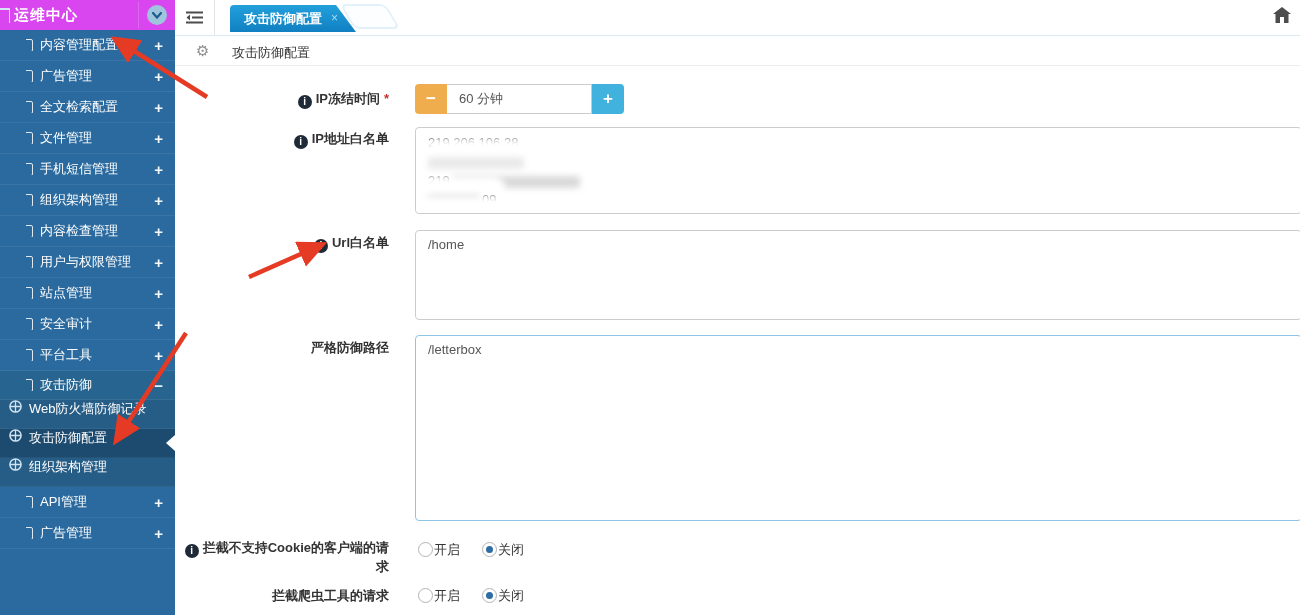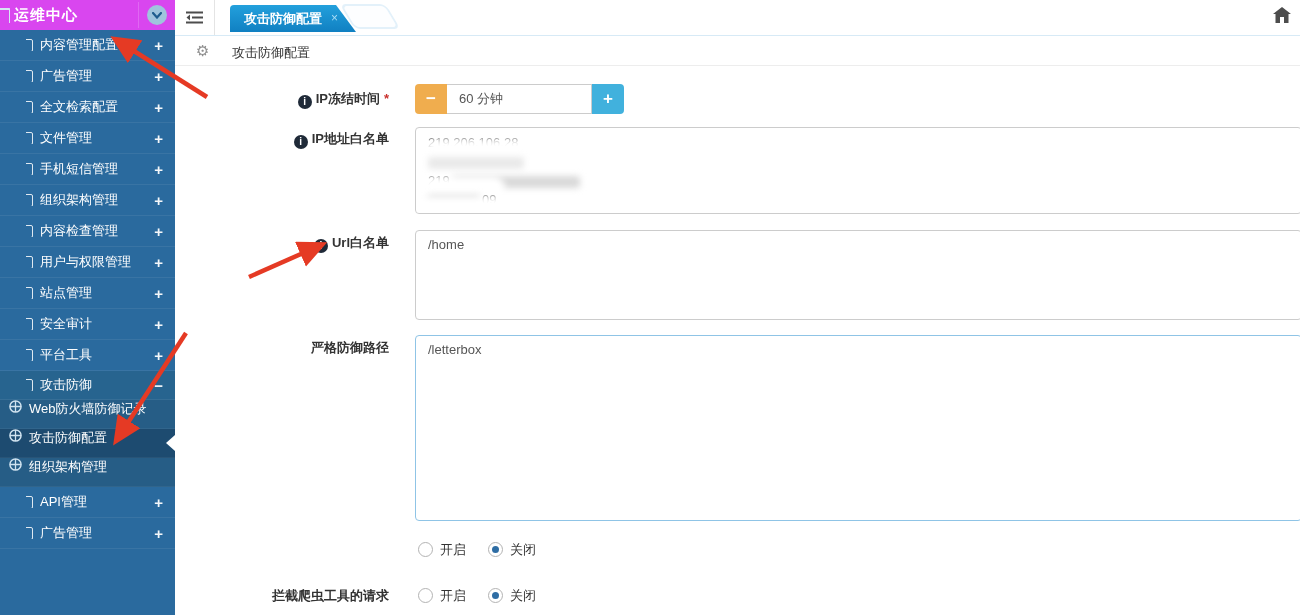--- a/index.html
+++ b/index.html
@@ -58,21 +58,21 @@
 
   .ip-box { position:absolute; left:240px; right:-2px; top:61px; height:87px; border:1px solid #ccc; border-radius:4px; padding:5px 12px; font-size:13px; color:#666; line-height:19px; cursor:text; overflow:hidden; }
   .ip-line { position:relative; height:19px; white-space:nowrap; }
   .smudge { display:inline-block; height:12px; border-radius:3px; vertical-align:middle; filter:blur(3px); background:#d9d9d9; }
   .smudge.light { background:#e9e9e9; }
   .wipe { position:absolute; background:#fff; box-shadow:0 0 7px 7px #fff; border-radius:6px; }
 
   .radio-row { position:absolute; }
   .radio { display:inline-block; width:15px; height:15px; border:1px solid #b3b3b3; border-radius:50%; background:#fff; vertical-align:-3px; position:relative; cursor:pointer; }
   .radio.checked::after { content:""; position:absolute; left:3px; top:3px; width:7px; height:7px; border-radius:50%; background:#2e6da4; }
-  .radio-lab { font-size:13px; color:#333; margin:0 22px 0 7px; }
+  .radio-lab { font-size:13px; color:#333; margin:0 22px 0 1px; }
 
   
   .overlay { position:absolute; left:0; top:0; width:1300px; height:615px; z-index:50; pointer-events:none; }
 </style>
 </head>
 <body>
 
 <div class="sidebar">
   <div class="sb-header">
     <span class="org-icon"></span>
@@ -238,20 +238,23 @@
   <div class="lbl" style="top:168px;">
     <span class="info-ic">i</span><span>Url白名单</span>
   </div>
   <textarea class="ta" style="top: 164px; height: 90px;" spellcheck="false">/home</textarea>
 
   <div class="lbl" style="top:273px;">
     <span>严格防御路径</span>
   </div>
   <textarea class="ta focus-blue" style="top: 269px; height: 186px;" spellcheck="false">/letterbox</textarea>
 
+  <div class="lbl" style="top:473px;">
+    <span class="info-ic">i</span><span>拦截不支持Cookie的客户端的请求</span>
+  </div>
   <div class="radio-row" style="left:243px; top:474px;">
     <span class="radio"></span><span class="radio-lab">开启</span><span class="radio checked"></span><span class="radio-lab">关闭</span>
   </div>
 
   <div class="lbl" style="top:521px;">
     <span>拦截爬虫工具的请求</span>
   </div>
   <div class="radio-row" style="left:243px; top:520px;">
     <span class="radio"></span><span class="radio-lab">开启</span><span class="radio checked"></span><span class="radio-lab">关闭</span>
   </div>

